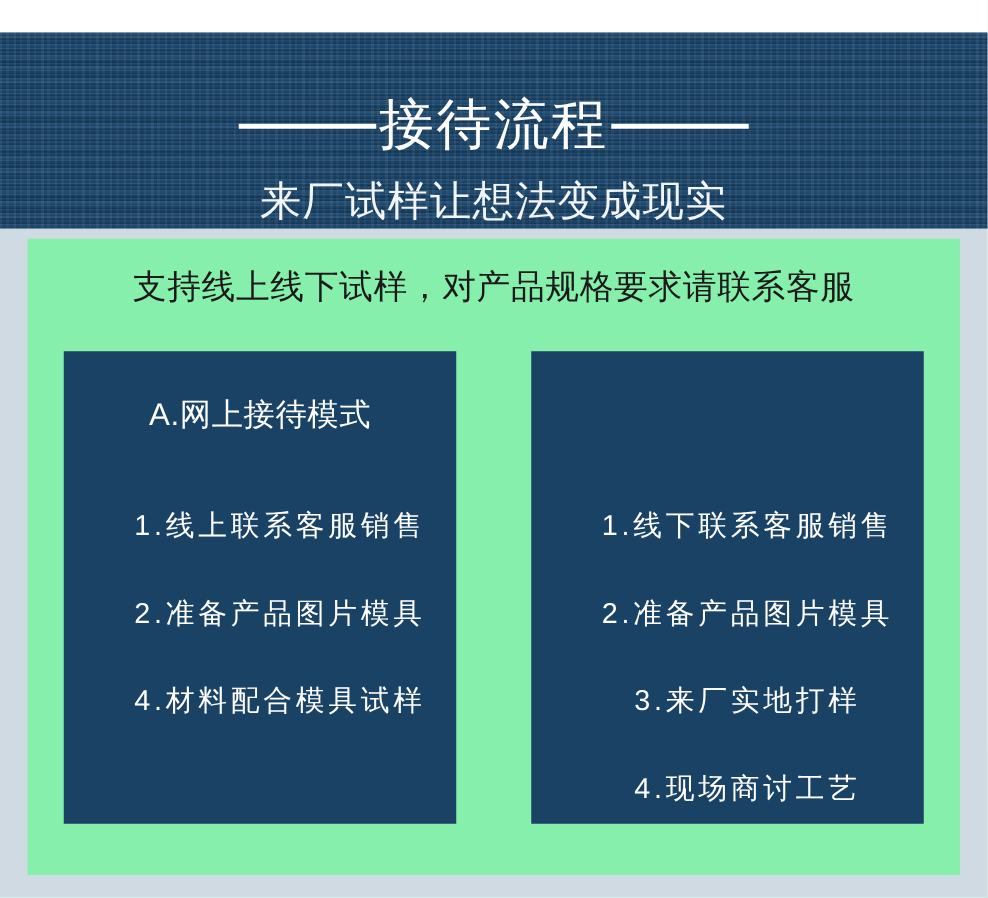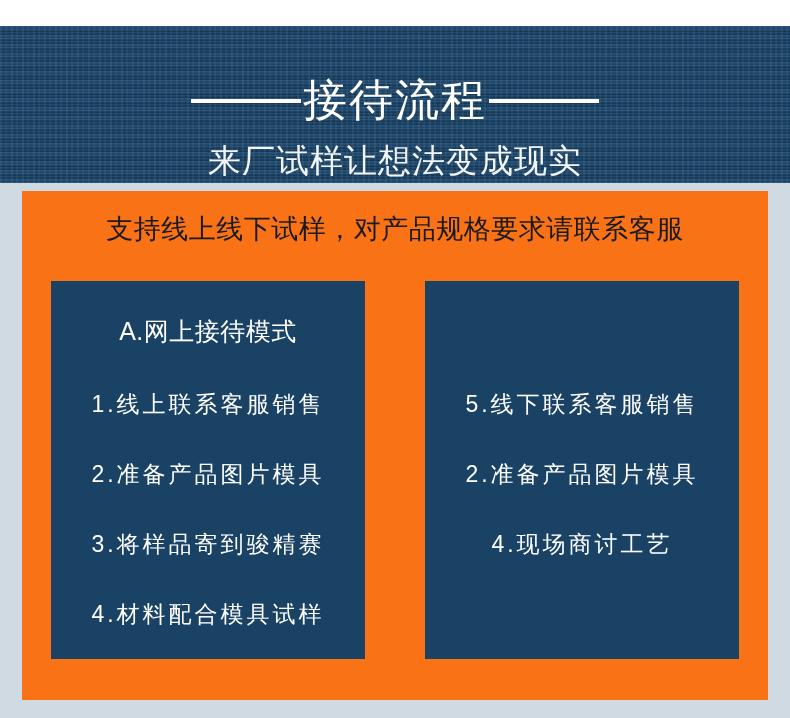--- a/index.html
+++ b/index.html
@@ -114,21 +114,21 @@
     width: 790px;
     height: 535px;
     background: #cfdae2;
   }
   .panel {
     position: absolute;
     left: 22px;
     top: 8px;
     width: 746px;
     height: 509px;
-    background: #f97316;
+    background: #86efac;
   }
 
   .panel-heading {
     position: absolute;
     left: 0;
     top: 20px;
     width: 746px;
     text-align: center;
     color: #1a1a1a;
     font-size: 27px;
@@ -164,21 +164,21 @@
     font-weight: 400;
     letter-spacing: 0.5px;
     white-space: nowrap;
   }
   .card-list {
     position: absolute;
     left: 0;
     top: 88px;
     width: 100%;
     list-style: none;
-    margin: 0;
+    margin: 16px;
     padding: 0;
     text-align: center;
   }
   .card-list li {
     height: 70px;
     display: flex;
     align-items: center;
     justify-content: center;
     color: #ffffff;
     font-size: 23px;
@@ -220,35 +220,35 @@
         <div class="card">
           <div class="card-title">A.网上接待模式</div>
           <ul class="card-list">
             <li>
               <span class="li-text">1.线上联系客服销售</span>
             </li>
             <li>
               <span class="li-text">2.准备产品图片模具</span>
             </li>
             <li>
-              <span class="li-text">3.将样品寄到骏精赛</span>
-            </li>
-            <li>
               <span class="li-text">4.材料配合模具试样</span>
             </li>
           </ul>
         </div>
 
         <div class="card">
           <ul class="card-list">
             <li>
-              <span class="li-text">5.线下联系客服销售</span>
+              <span class="li-text">1.线下联系客服销售</span>
             </li>
             <li>
               <span class="li-text">2.准备产品图片模具</span>
+            </li>
+            <li>
+              <span class="li-text">3.来厂实地打样</span>
             </li>
             <li>
               <span class="li-text">4.现场商讨工艺</span>
             </li>
           </ul>
         </div>
 
       </div>
     </div>
   </div>

